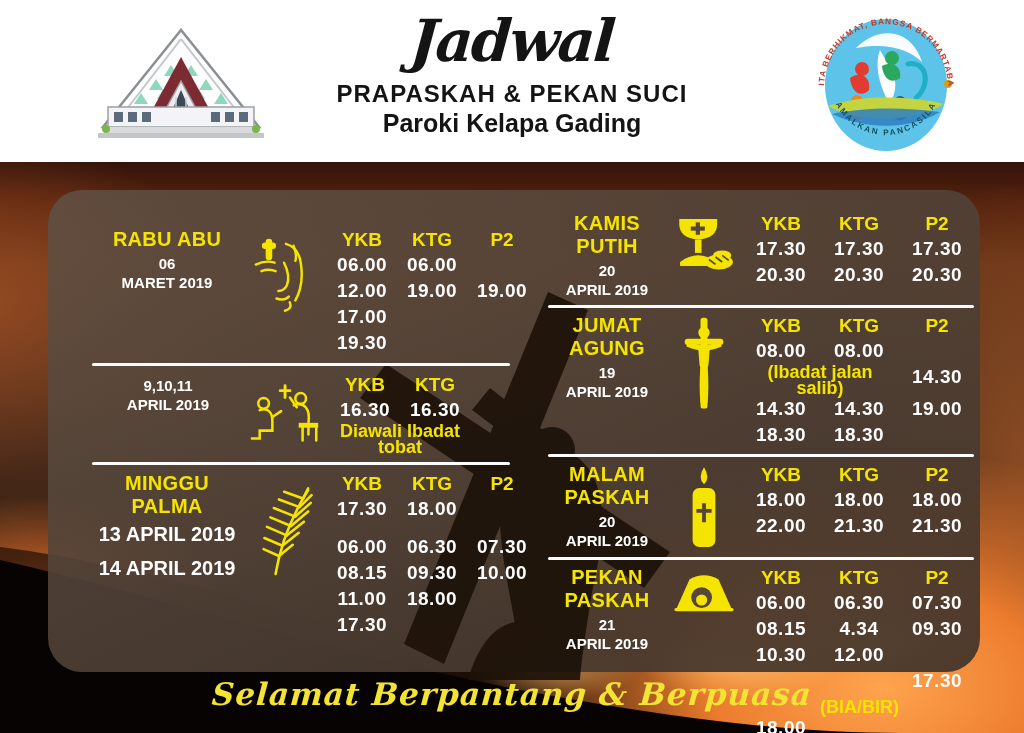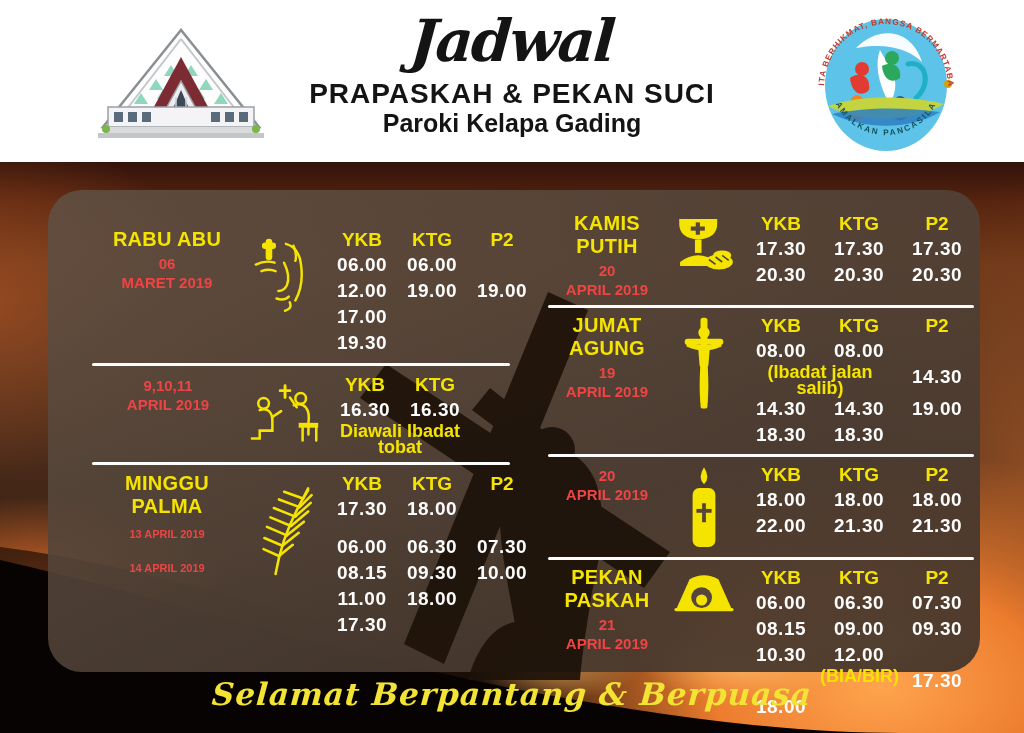--- a/index.html
+++ b/index.html
@@ -28,21 +28,21 @@
   .glow-3 { left:800px; top:610px; width:160px; height:60px;
     background:radial-gradient(ellipse, rgba(252,210,130,.5), rgba(252,210,130,0) 70%); }
   .hills { position:absolute; left:0; top:162px; width:1024px; height:571px; }
   
   .header { position:absolute; left:0; top:0; width:1024px; height:162px; background:#ffffff; }
   .title-wrap { position:absolute; left:262px; top:6px; width:500px; text-align:center; color:#141414; }
   .script-title {
     font-family:"DejaVu Serif", serif; font-style:italic; font-weight:bold;
     font-size:58px; line-height:70px; letter-spacing:-2px; transform:skewX(-4deg);
   }
-  .main-title { font-size:28px; font-weight:bold; letter-spacing:1px; line-height:32px; margin-top:2px; }
+  .main-title { font-size:24px; font-weight:bold; letter-spacing:1px; line-height:32px; margin-top:2px; }
   .sub-title { font-size:25px; font-weight:bold; line-height:27px; }
   .church-logo { position:absolute; left:96px; top:26px; width:170px; height:122px; }
   .pancasila-logo { position:absolute; left:810px; top:6px; width:152px; height:152px; }
   
   .panel {
     position:absolute; left:48px; top:190px; width:932px; height:482px;
     border-radius:34px;
     background:linear-gradient(155deg, rgba(96,80,67,.88) 0%, rgba(82,67,56,.9) 45%, rgba(64,51,42,.92) 100%);
   }
   .cross-sil { position:absolute; left:352px; top:292px; width:330px; height:388px; opacity:.92; }
@@ -54,24 +54,24 @@
   .col-left  .divider { margin:7px 0; width:418px; }
   .col-right .divider { margin:6px 0; width:426px; }
   .event { display:flex; align-items:flex-start; }
   .label-col { text-align:center; }
   .left  .label-col { width:152px; }
   .right .label-col { width:118px; }
   .icon-col { display:flex; justify-content:center; }
   .left  .icon-col { width:86px; padding-top:8px; }
   .right .icon-col { width:76px; padding-top:2px; }
   .event-title { color:var(--yellow); font-weight:bold; font-size:20px; line-height:23px; letter-spacing:.3px; }
-  .date-line { color:#ef4444; font-weight:bold; font-size:15px; line-height:19px; }
+  .date-line { color:#ffffff; font-weight:bold; font-size:15px; line-height:19px; }
   .event-dates { margin-top:3px; }
   .minggu-palma .event-dates { margin-top:6px; }
-  .minggu-palma .date-line { font-size:11px; line-height:20px; }
+  .minggu-palma .date-line { font-size:20px; line-height:20px; }
   .minggu-palma .date-line + .date-line { margin-top:14px; }
   .time-grid { display:grid; }
   .left  .time-grid { --colw:70px; }
   .right .time-grid { --colw:78px; }
   .col-h { color:var(--yellow); font-weight:bold; font-size:19px; line-height:24px; text-align:center; }
   .cell  { color:#fdfdfd; font-weight:bold; font-size:19px; line-height:26px; text-align:center; letter-spacing:.5px; }
   .note  { color:var(--yellow); font-weight:bold; font-size:18px; line-height:16px; text-align:center; }
   .gap-row { height:12px; }
   
   .footer-text {
@@ -348,20 +348,21 @@
           <div class="cell">14.30</div>
           <div class="cell">14.30</div>
           <div class="cell">19.00</div>
           <div class="cell">18.30</div>
           <div class="cell">18.30</div>
         </div>
   </div>
       <div class="divider"></div>
       <div class="event malam-paskah right">
     <div class="label-col">
+      <div class="event-title">MALAM PASKAH</div>
       <div class="event-dates">
             <div class="date-line">20</div>
             <div class="date-line">APRIL 2019</div>
           </div>
     </div>
     <div class="icon-col">
           <svg width="38" height="86" viewBox="0 0 40 90">
     <path d="M20,2 q7,11 0,18 q-7,-7 0,-18" fill="#f5e400"></path>
     <rect x="8" y="24" width="24" height="62" rx="7" fill="#f5e400"></rect>
     <rect x="18" y="40" width="4" height="20" fill="#55453a"></rect>
@@ -398,26 +399,26 @@
   </svg>
         </div>
     <div class="time-grid" style="grid-template-columns: repeat(3, var(--colw));">
           <div class="col-h">YKB</div>
           <div class="col-h">KTG</div>
           <div class="col-h">P2</div>
           <div class="cell">06.00</div>
           <div class="cell">06.30</div>
           <div class="cell">07.30</div>
           <div class="cell">08.15</div>
-          <div class="cell">09.00</div>
+          <div class="cell">4.34</div>
           <div class="cell">09.30</div>
           <div class="cell">10.30</div>
           <div class="cell">12.00</div>
           <div class="cell"></div>
-          <div class="note" style="grid-column: 2 / 3;">(BIA/BIR)</div>
+          <div class="note" style="grid-column: 2 / 3; margin-top: 31px;">(BIA/BIR)</div>
           <div class="cell">17.30</div>
           <div class="cell">18.00</div>
           <div class="cell"></div>
         </div>
   </div>
     </div>
 
   <div class="footer-text">Selamat Berpantang &amp; Berpuasa</div>
 </div>
 

